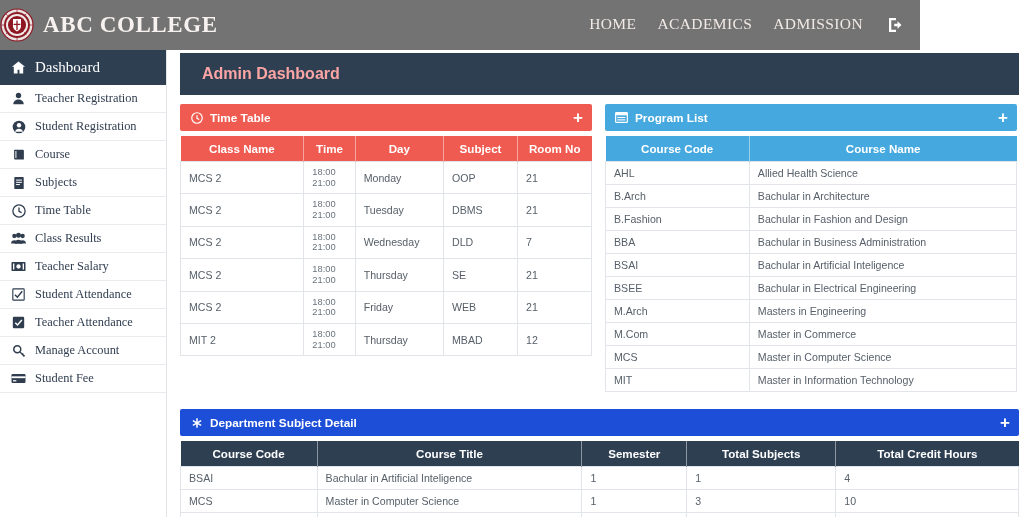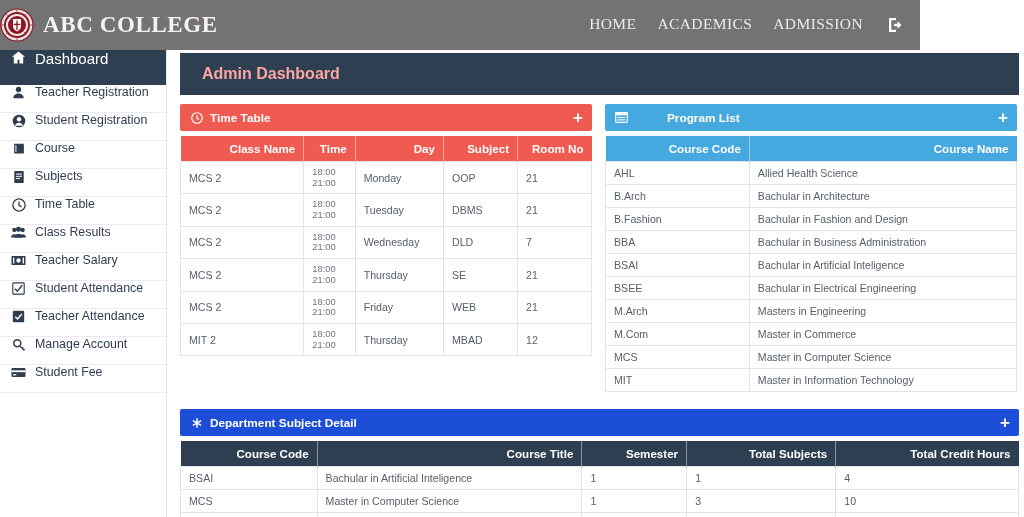--- a/index.html
+++ b/index.html
@@ -36,27 +36,28 @@
   .shell { display: flex; height: 467px; width: 1024px; }
 
   
   .sidebar {
     width: 167px; flex: 0 0 167px;
     background: #ffffff;
     border-right: 1px solid #e2e4e7;
     padding-top: 0;
   }
   .side-item {
-    display: flex; gap: 9px;
+    display: flex; align-items: center; gap: 9px;
     height: 28px;
     padding: 0 8px 0 11px;
     font-size: 12.4px; color: #2f3d4f;
     border-bottom: 1px solid #e9ebee;
     background: #fff;
     white-space: nowrap;
+    font-family: Liberation Serif, serif;
   }
   .side-item.active {
     background: #2E3F52; color: #ffffff;
     height: 35px; font-size: 15px;
     border-bottom: none;
   }
   .side-item .ico { width: 15px; height: 15px; flex: 0 0 15px; display:flex; align-items:center; justify-content:center; }
   .side-item .ico svg { display: block; }
 
   
@@ -80,31 +81,31 @@
     padding: 0 9px 0 10px;
     color: #fff; font-size: 11.8px; font-weight: 700;
     border-radius: 2px;
   }
   .panel-head .ph-ico { width: 13px; height: 13px; margin-right: 7px; display:flex; align-items:center; justify-content:center; }
   .panel-head .plus {
     margin-left: auto; font-size: 17px; line-height: 1; font-weight: 700;
     color: #fff; cursor: pointer;
   }
   .ph-red  { background: #EF5B50; }
-  .ph-blue { background: #45A8DF; gap: 32px; }
+  .ph-blue { background: #45A8DF; }
   .ph-navy { background: #1d4ed8; }
 
   table.grid {
     width: 100%; border-collapse: collapse;
     margin-top: 5px;
     table-layout: fixed;
   }
   table.grid th {
     color: #fff; font-size: 11.6px; font-weight: 700;
-    text-align: right; padding: 6px 8px; height: 24px;
+    text-align: center; padding: 6px 8px; height: 24px;
     border-right: 1px solid rgba(255,255,255,.45);
   }
   table.grid th:last-child { border-right: none; }
   .th-red  th { background: #EF5B50; }
   .th-blue th { background: #45A8DF; }
   .th-navy th { background: #2E3F52; }
 
   table.grid td {
     font-size: 10.6px; color: #57606a;
     padding: 5px 8px;

